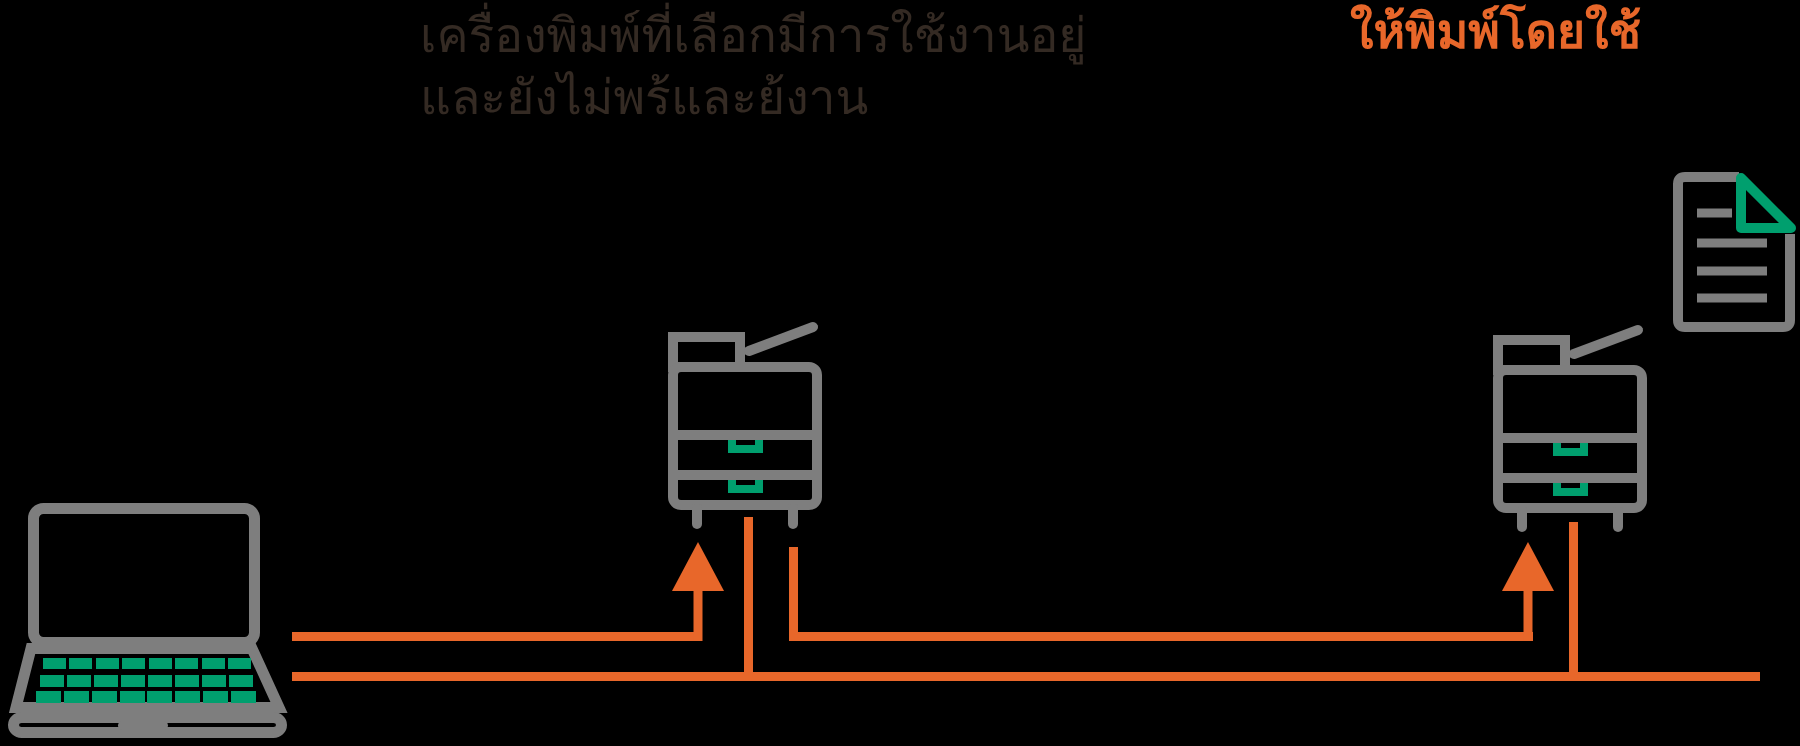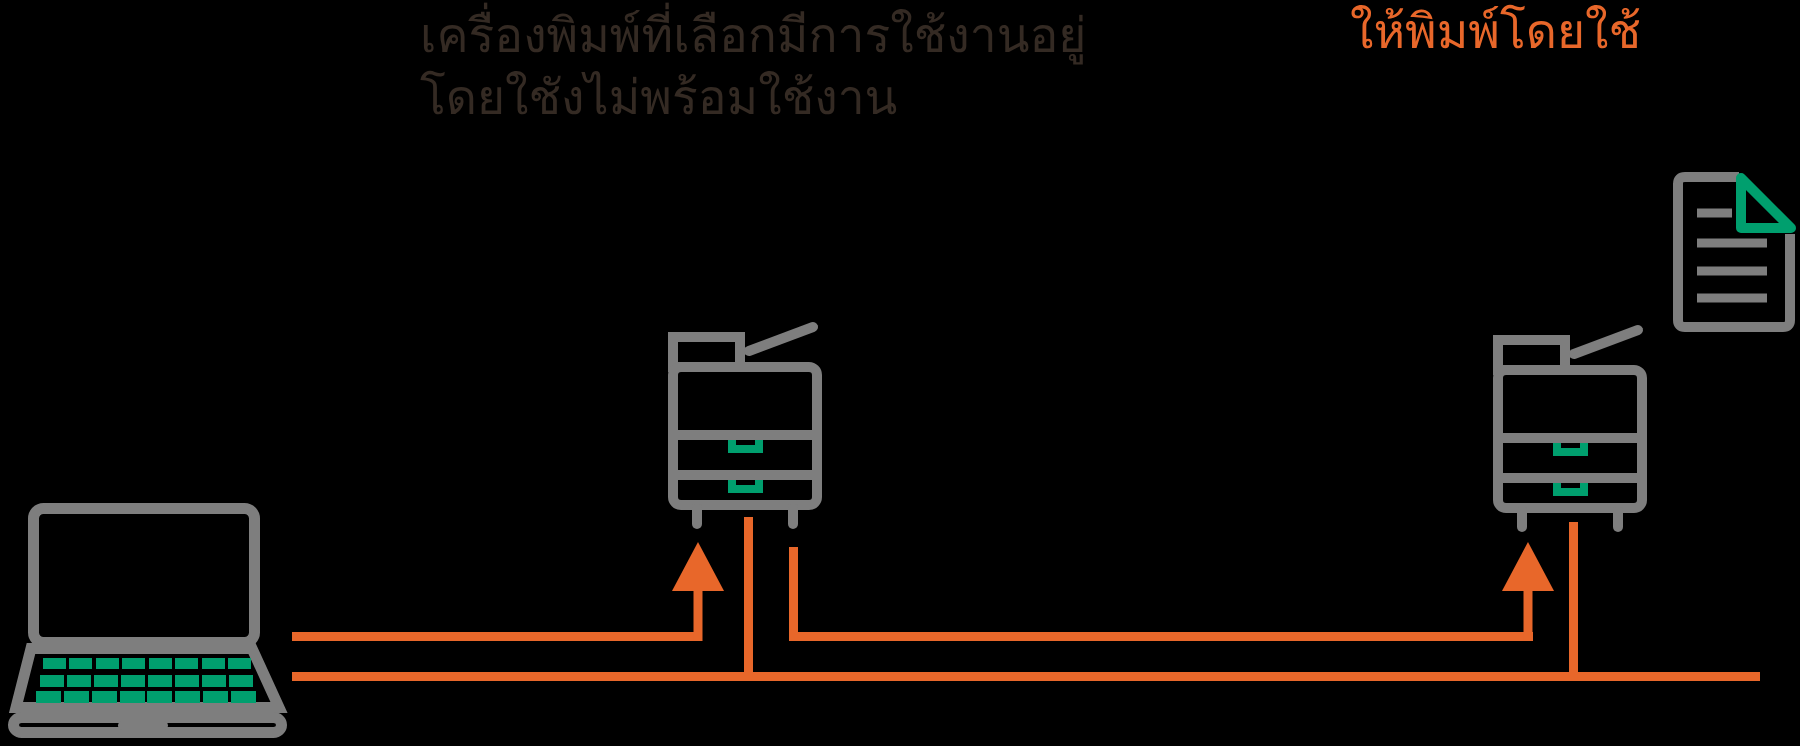--- a/index.html
+++ b/index.html
@@ -26,21 +26,21 @@
     white-space:nowrap;
     letter-spacing:0;
   }
   .caption.busy{
     left:420px;top:4px;
     color:var(--dark-text);
   }
   .caption.available{
     left:1350px;top:0px;
     color:var(--orange);
-    font-weight:normal;
+    font-weight:bold;
   }
   .gray-stroke{stroke:var(--gray);fill:none;}
 </style>
 </head>
 <body>
 
 <div class="stage">
 
   <svg width="1800" height="746" viewBox="0 0 1800 746">
 
@@ -127,20 +127,20 @@
         <line x1="1697" y1="213" x2="1732" y2="213"></line>
         <line x1="1697" y1="243" x2="1767" y2="243"></line>
         <line x1="1697" y1="271" x2="1767" y2="271"></line>
         <line x1="1697" y1="298" x2="1767" y2="298"></line>
       </g>
     </g>
   </svg>
 
   <div class="caption busy">
     <div>เครื่องพิมพ์ที่เลือกมีการใช้งานอยู่</div>
-    <div>โดยใชังไม่พร้อมใช้งาน</div>
+    <div>และยังไม่พร้และย้งาน</div>
   </div>
 
   <div class="caption available">
     <div>ให้พิมพ์โดยใช้</div>
   </div>
 
 </div>
 
 </body></html>

